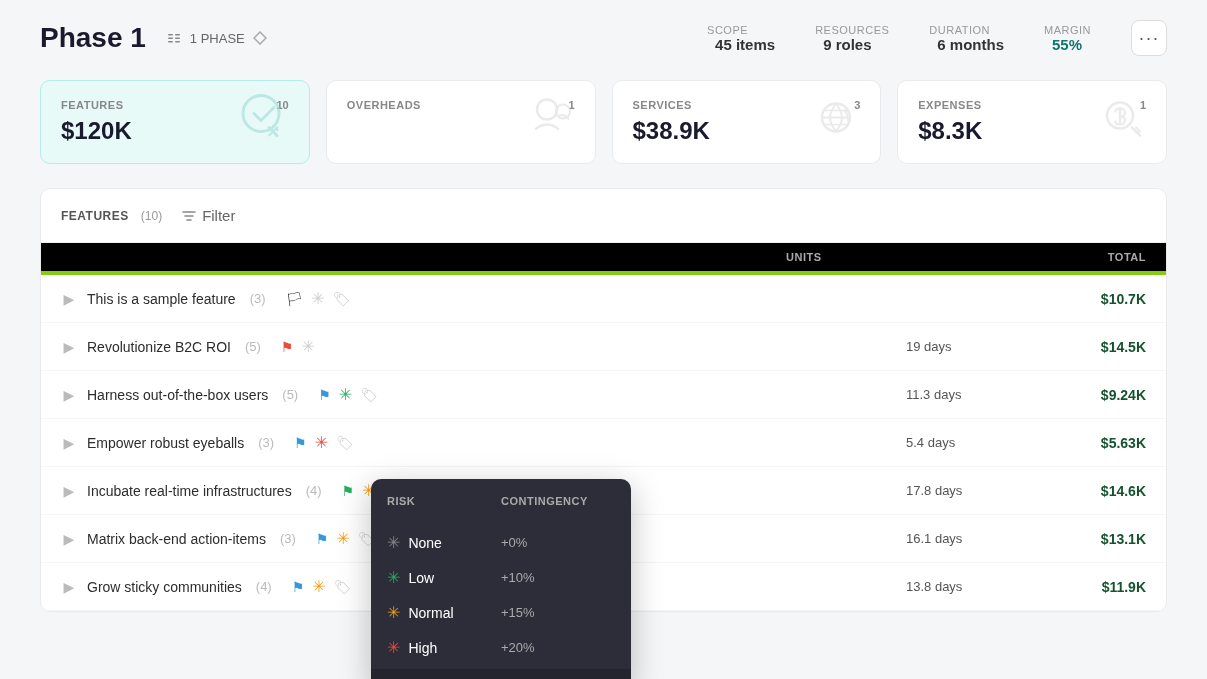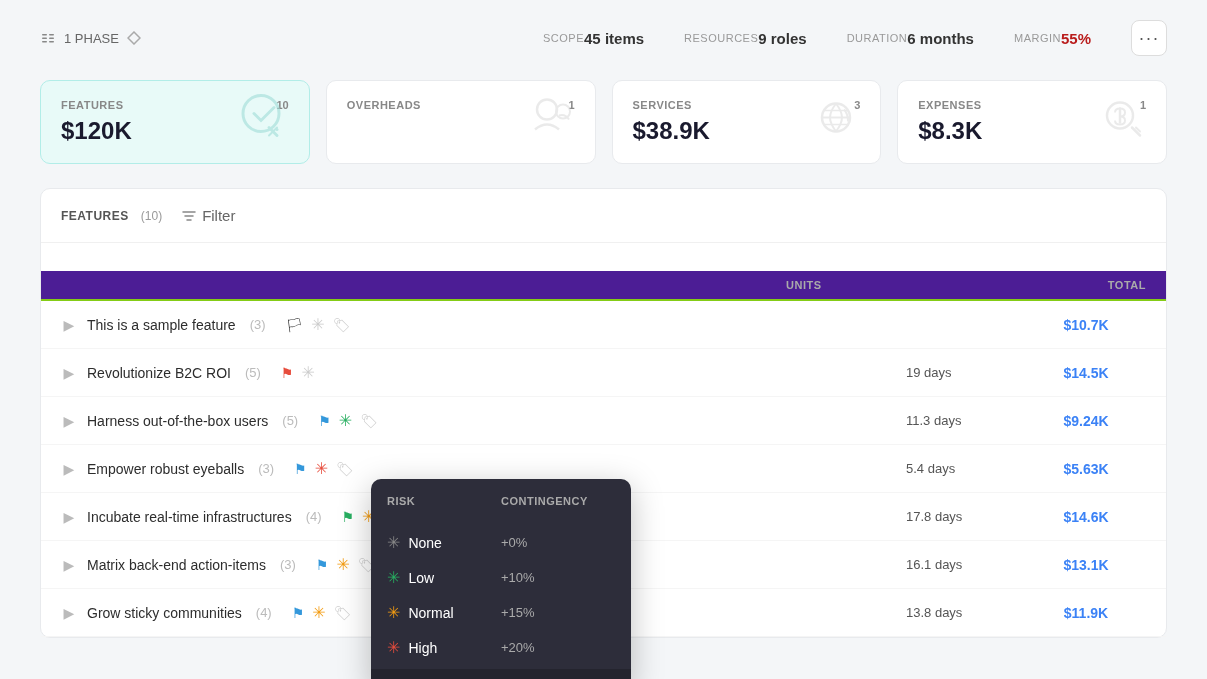--- a/index.html
+++ b/index.html
@@ -37,35 +37,35 @@
     }
     .phase-badge svg { color: #aaa; }
     .header-stats {
       margin-left: auto;
       display: flex;
       align-items: center;
       gap: 40px;
     }
     .stat-item {
       display: flex;
-      flex-direction: row;
-      align-items: center;
+      flex-direction: column;
     }
     .stat-label {
       font-size: 11px;
       color: #999;
       text-transform: uppercase;
       letter-spacing: 0.5px;
     }
     .stat-value {
       font-size: 15px;
       font-weight: 600;
       color: #333;
-    }
-    .stat-value.green { color: #b91c1c; }
+      margin-left: 8px;
+    }
+    .stat-value.green { color: #0f766e; }
     .more-btn {
       width: 36px;
       height: 36px;
       border-radius: 8px;
       border: 1px solid #ddd;
       background: white;
       cursor: pointer;
       display: flex;
       align-items: center;
       justify-content: center;
@@ -162,23 +162,22 @@
       cursor: pointer;
       border: none;
       background: none;
       padding: 4px 8px;
       border-radius: 4px;
     }
     .col-headers {
       display: grid;
       grid-template-columns: 1fr 120px 120px 120px 120px;
       padding: 8px 20px;
-      border-bottom: 2px solid #84cc16;
-      background: #4c1d95;
-      margin-top: 28px;
+      border-bottom: 4px solid #84cc16;
+      background: #000000;
     }
     .col-header {
       font-size: 11px;
       font-weight: 700;
       color: #aaa;
       text-transform: uppercase;
       letter-spacing: 0.5px;
     }
     .col-header.right { text-align: right; }
     .table-row-item {
@@ -221,21 +220,21 @@
     .flag-icon { font-size: 14px; }
     .flag-red { color: #e74c3c; }
     .flag-blue { color: #3498db; }
     .flag-green { color: #27ae60; }
     .asterisk-gray { color: #ccc; font-size: 16px; }
     .asterisk-orange { color: #f39c12; font-size: 16px; }
     .asterisk-green { color: #27ae60; font-size: 16px; }
     .asterisk-red { color: #e74c3c; font-size: 16px; }
     .tag-icon { color: #ccc; font-size: 14px; }
     .row-days { font-size: 13px; color: #555; }
-    .row-total { font-size: 14px; font-weight: 600; color: #3b82f6; text-align: center; }
+    .row-total { font-size: 14px; font-weight: 600; color: #14532d; text-align: right; }
     
     .dropdown-popup {
       position: absolute;
       top: 290px;
       left: 330px;
       background: #2d2d3a;
       border-radius: 10px;
       padding: 16px 0 0 0;
       width: 260px;
       z-index: 100;
@@ -284,20 +283,21 @@
     .risk-star-low { color: #27ae60; font-size: 16px; }
     .risk-star-normal { color: #f39c12; font-size: 16px; }
     .risk-star-high { color: #e74c3c; font-size: 16px; }
   </style>
 </head>
 <body>
 
 <div class="page">
 
   <div class="header">
+    <span class="page-title">Phase 1</span>
     <div class="phase-badge">
       <svg width="16" height="16" viewBox="0 0 16 16" fill="none">
         <rect x="2" y="4" width="5" height="1.5" rx="0.75" fill="#888"></rect>
         <rect x="2" y="7.5" width="5" height="1.5" rx="0.75" fill="#888"></rect>
         <rect x="2" y="11" width="5" height="1.5" rx="0.75" fill="#888"></rect>
         <rect x="9" y="4" width="5" height="1.5" rx="0.75" fill="#888"></rect>
         <rect x="9" y="7.5" width="5" height="1.5" rx="0.75" fill="#888"></rect>
         <rect x="9" y="11" width="5" height="1.5" rx="0.75" fill="#888"></rect>
       </svg>
       <span>1 PHASE</span>

